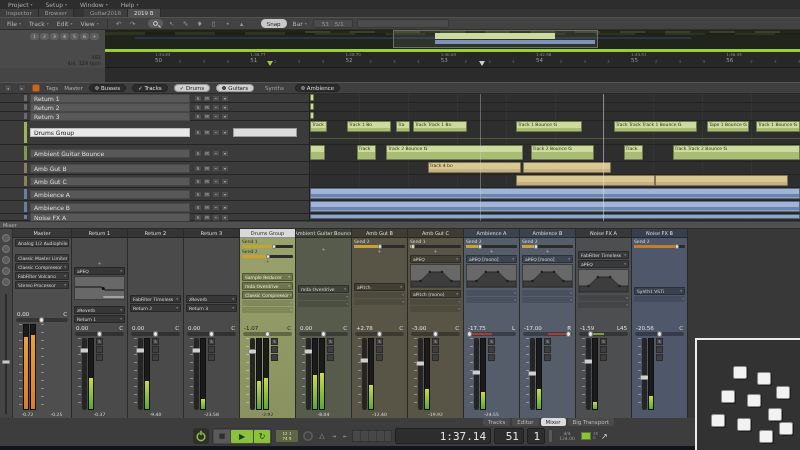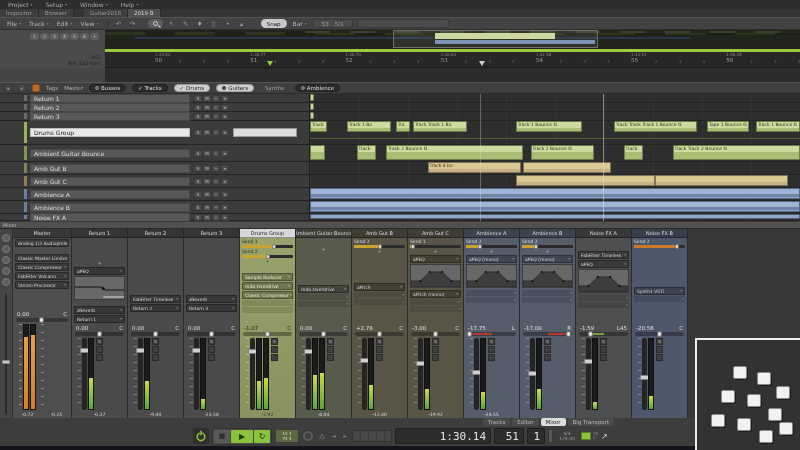--- a/index.html
+++ b/index.html
@@ -1183,21 +1183,21 @@
         <span>12 1</span>
         <span>74 5</span>
       </div>
       <div class="t-rec">
         <div class="dot"></div>
       </div>
       <div class="t-glyph">△</div>
       <div class="t-punch">⇥</div>
       <div class="t-punch">⇤</div>
       <div class="t-seg"></div>
-      <div class="t-time">1:30.14</div>
+      <div class="t-time">1:37.14</div>
       <div class="t-num bar">51</div>
       <div class="t-num beat">1</div>
       <div class="t-scroll"></div>
       <div class="t-sig">
         <span>4/4</span>
         <span>124.00</span>
       </div>
       <div class="t-meterbox">
         <div class="t-metersq"></div>
         <div class="t-meternums">

